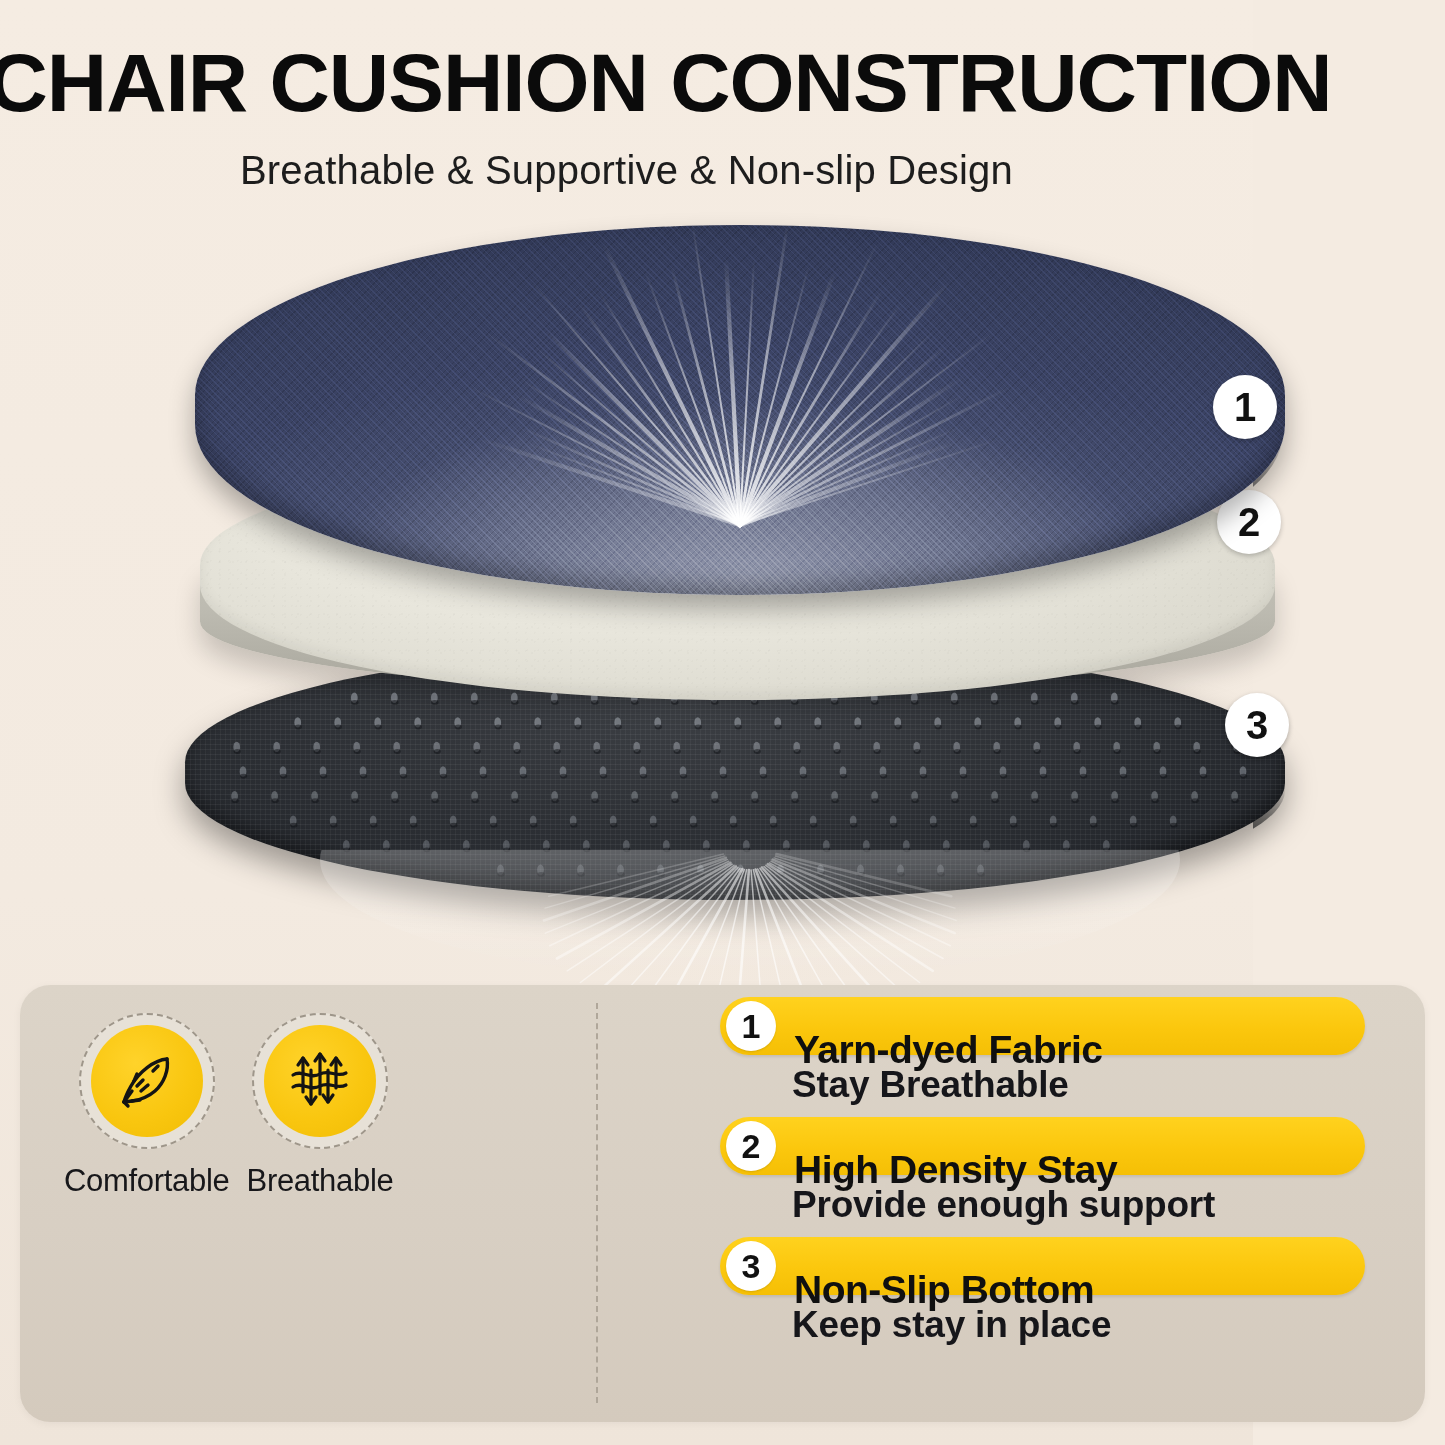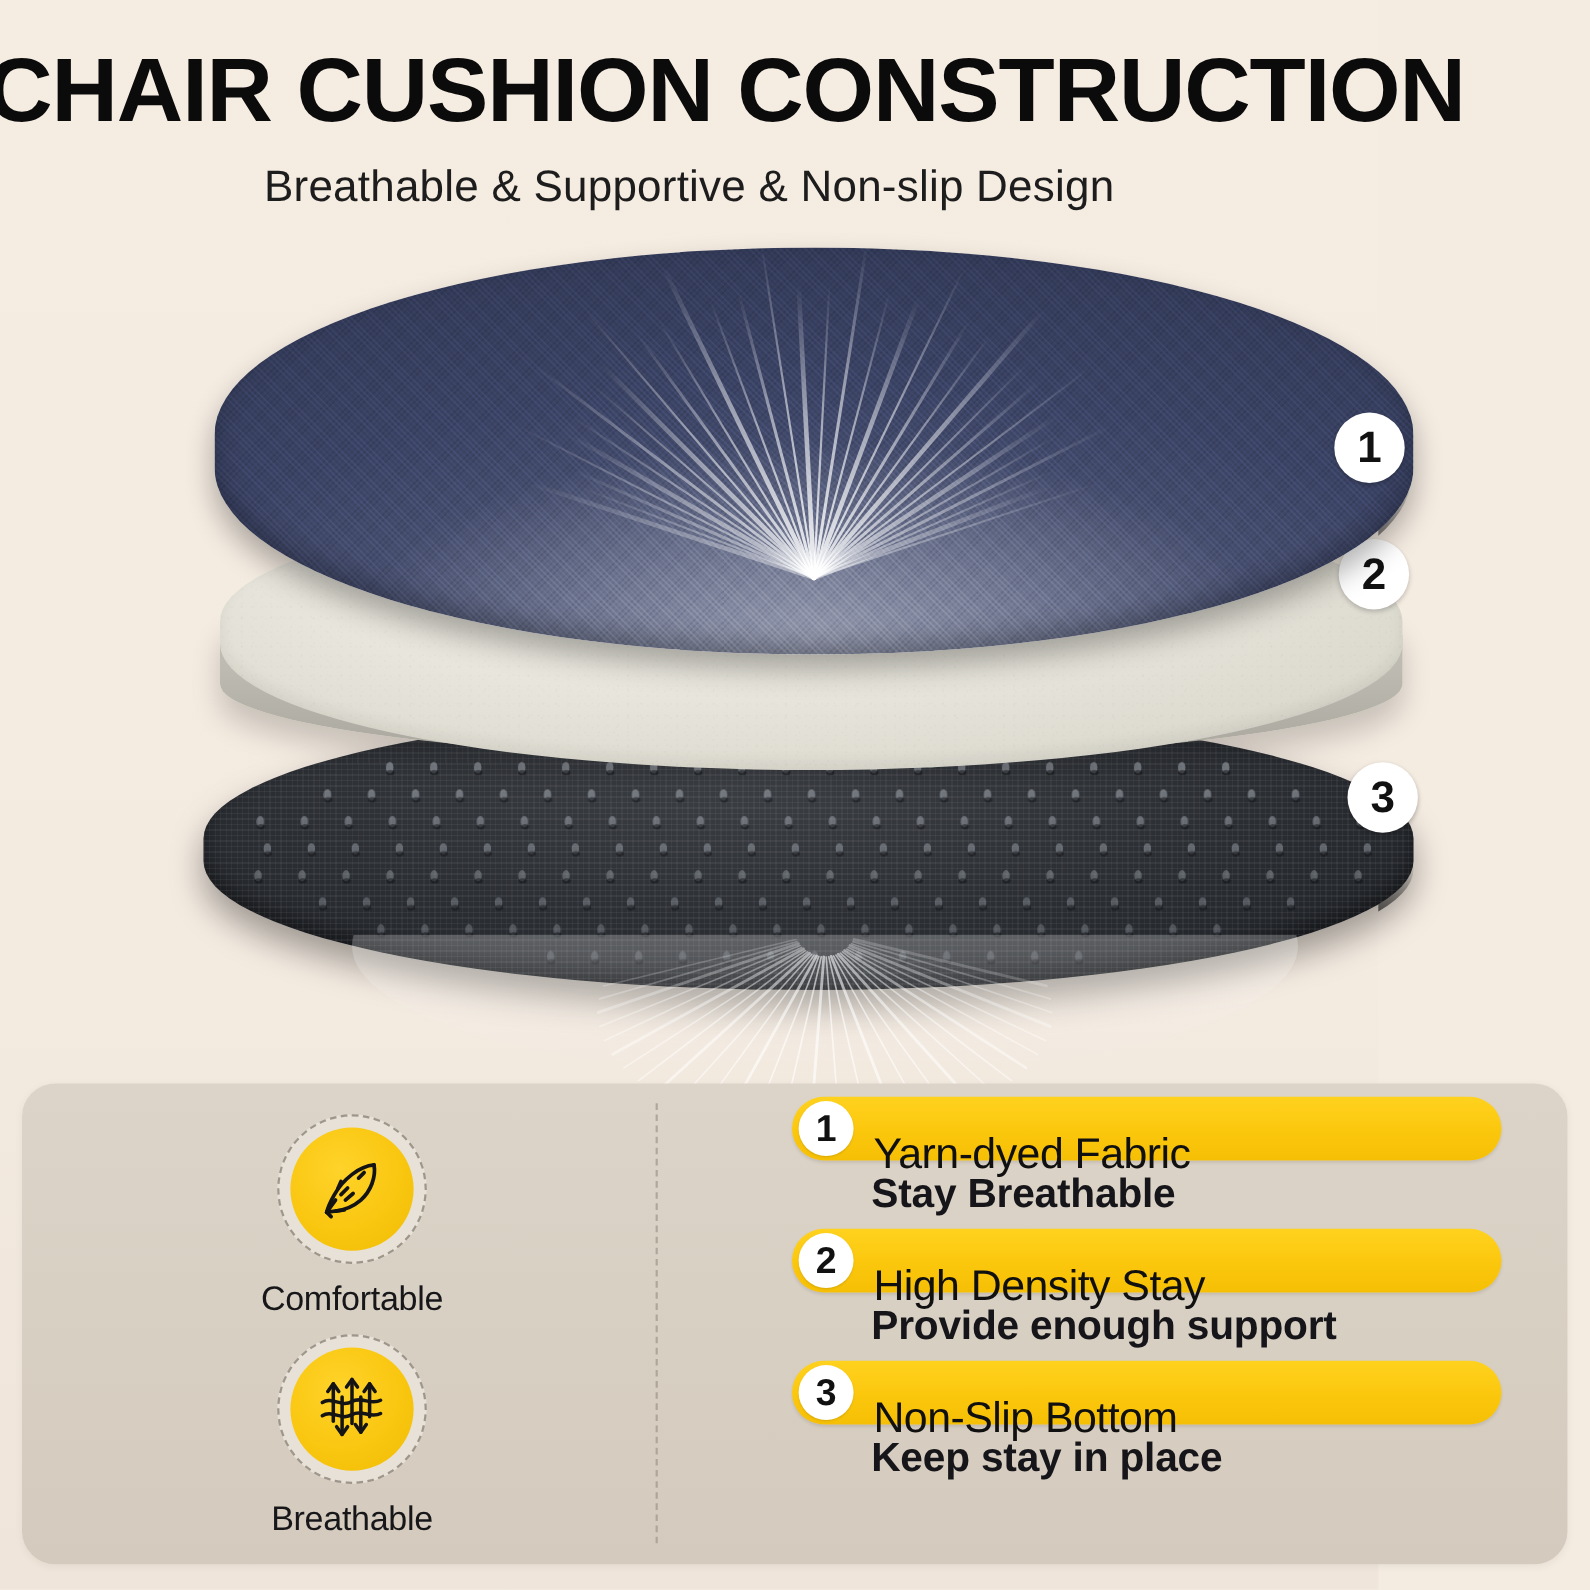--- a/index.html
+++ b/index.html
@@ -117,21 +117,21 @@
     box-shadow:0 2px 8px rgba(0,0,0,.05);
   }
   .vdiv {
     position:absolute; left:576px; top:18px; height:400px;
     border-left:2px dashed #a9a093; opacity:.85;
   }
 
   
   .features {
     position:absolute; left:40px; top:18px; width:520px; height:400px;
-    display:grid; grid-template-columns:1fr; grid-template-rows:1fr 1fr;
+    display:grid; grid-template-columns:1fr 1fr 1fr; grid-template-rows:1fr 1fr;
   }
   .feat { display:flex; flex-direction:column; align-items:center; justify-content:flex-start; padding-top:10px; }
   .feat-ring {
     width:136px; height:136px; border-radius:50%;
     border:2px dashed #9e968a;
     display:flex; align-items:center; justify-content:center;
     background:#e7e1d7;
   }
   .feat-disc {
     width:112px; height:112px; border-radius:50%;
@@ -152,21 +152,21 @@
     box-shadow:0 2px 3px rgba(0,0,0,.10);
   }
   .num {
     position:absolute; left:6px; top:4px; width:50px; height:50px;
     background:#fff; border-radius:50%;
     display:flex; align-items:center; justify-content:center;
     font-size:34px; font-weight:bold; color:#111; line-height:1;
     box-shadow:0 1px 2px rgba(0,0,0,.12);
   }
   .pill-title {
-    margin-left:74px; font-size:39px; font-weight:normal; color:#101010;
+    margin-left:74px; font-size:39px; font-weight:bold; color:#101010;
     letter-spacing:-.5px; white-space:nowrap;margin-top:47px;
   }
   .desc {
     margin:9px 0 0 72px; font-size:37px; color:#16161a; font-weight:700;
     letter-spacing:-.2px; white-space:nowrap;
   }
   .row + .row { margin-top:11px; }
   .r1 { margin-top:0; }
 </style>
 </head>

